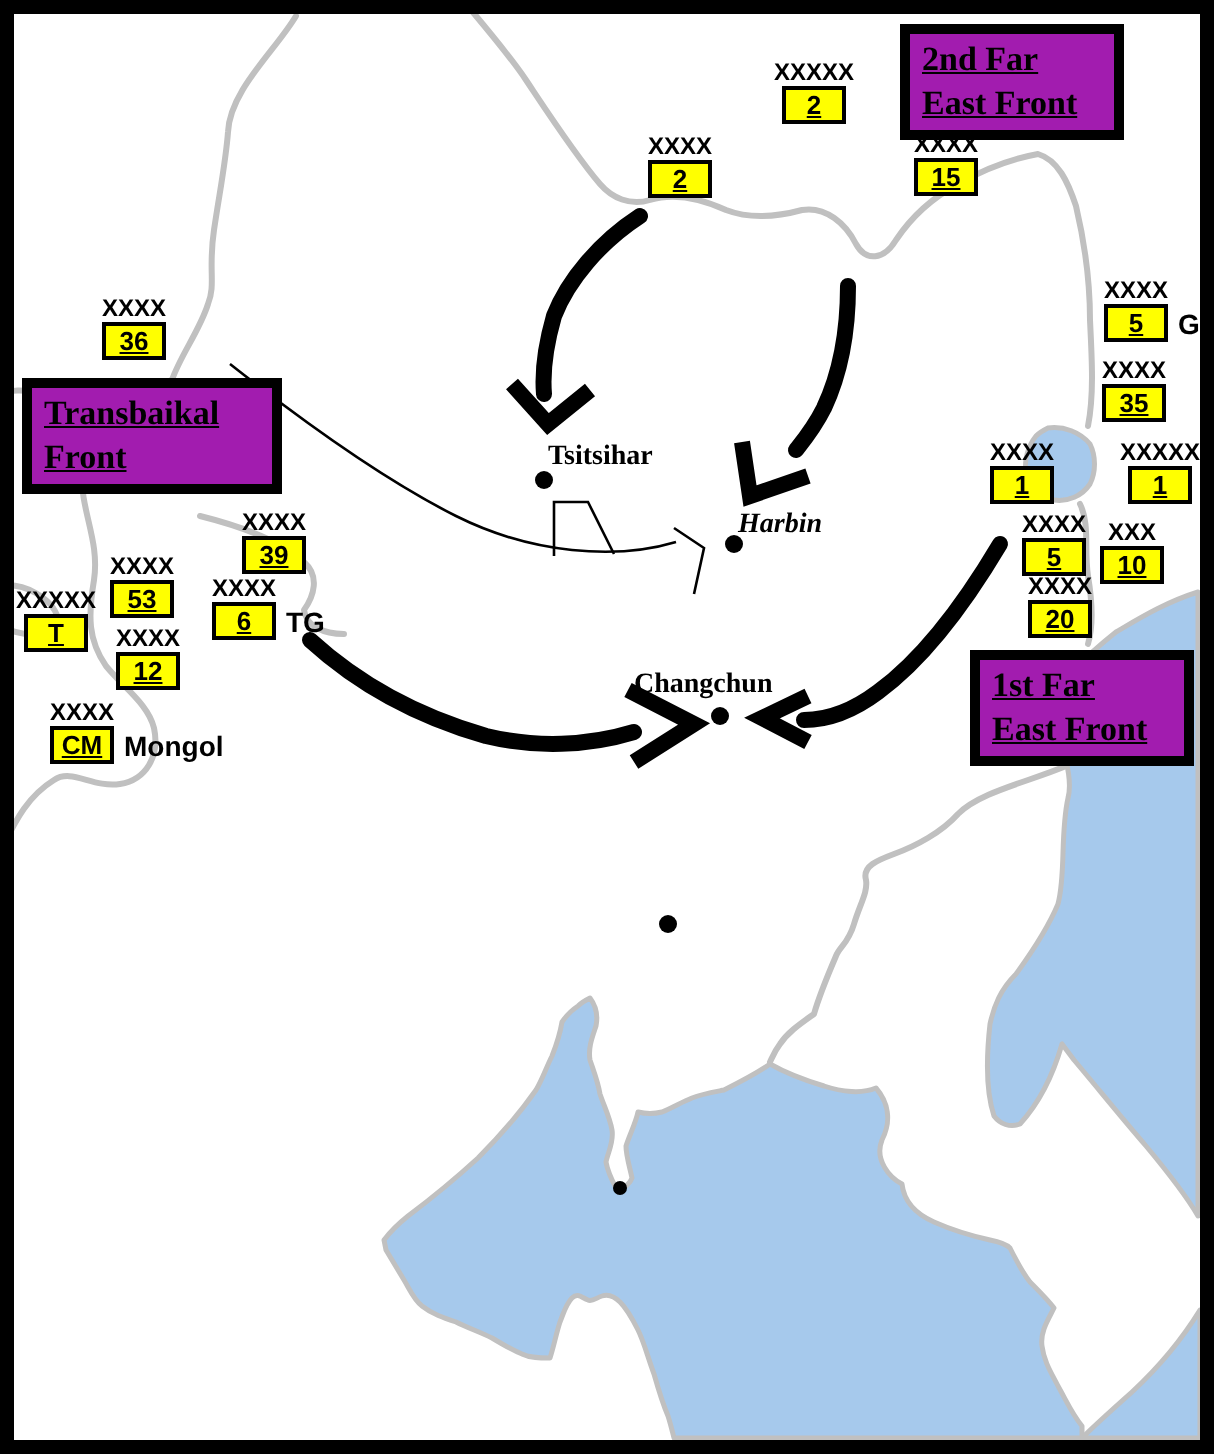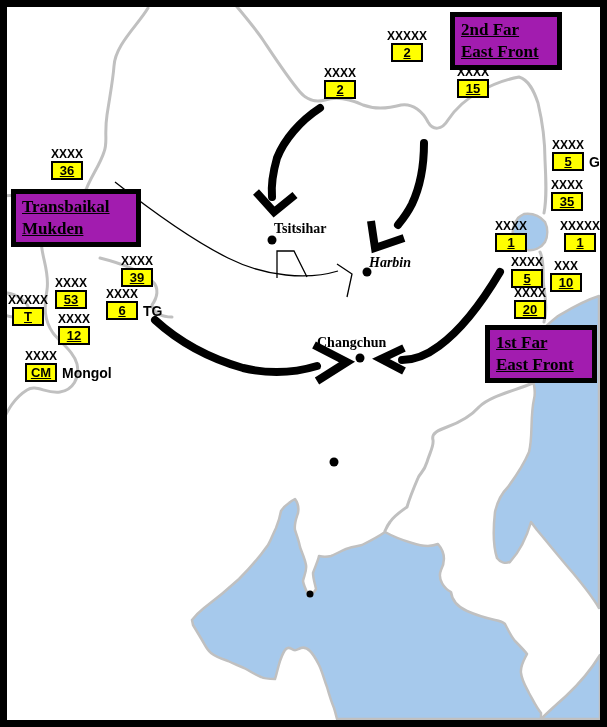--- a/index.html
+++ b/index.html
@@ -118,21 +118,21 @@
     </g>
   </svg>
 
   <div id="overlay">
       <div class="front" style="left: 450px; top: 12px; width: 112px;">
         <div class="front-line">2nd Far</div>
         <div class="front-line">East Front</div>
       </div>
       <div class="front" style="left: 11px; top: 189px; width: 130px;">
         <div class="front-line">Transbaikal</div>
-        <div class="front-line">Mukden</div>
+        <div class="front-line">Front</div>
       </div>
       <div class="front" style="left: 485px; top: 325px; width: 112px;">
         <div class="front-line">1st Far</div>
         <div class="front-line">East Front</div>
       </div>
       <div class="city-dot" style="left: 272px; top: 240px;"></div>
       <div class="city-label" style="left: 274px; top: 220px; text-align: center;">
         <div class="city-label-line">Tsitsihar</div>
       </div>
       <div class="city-dot" style="left: 367px; top: 272px;"></div>

